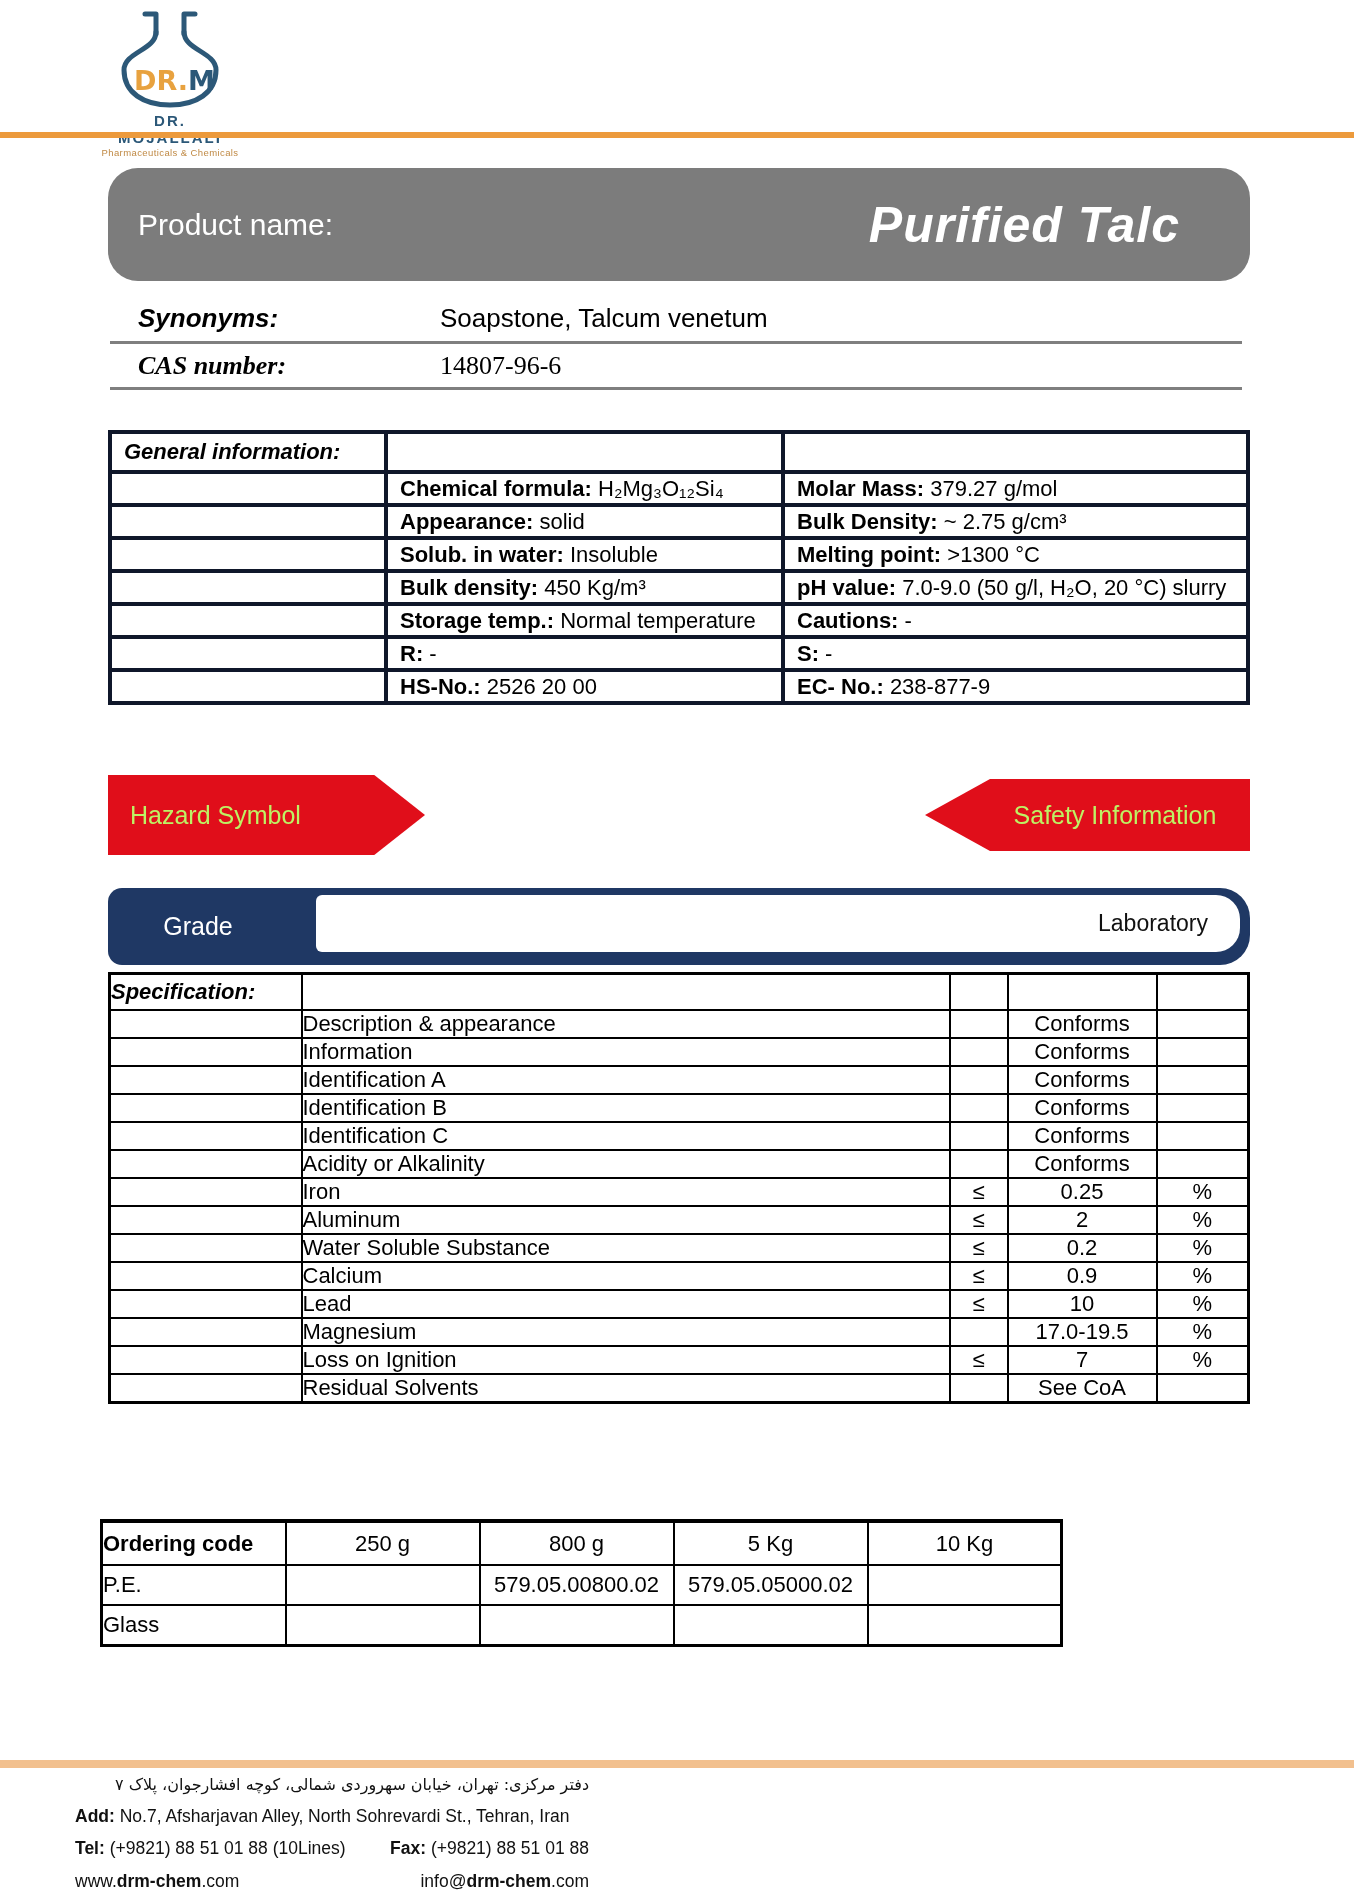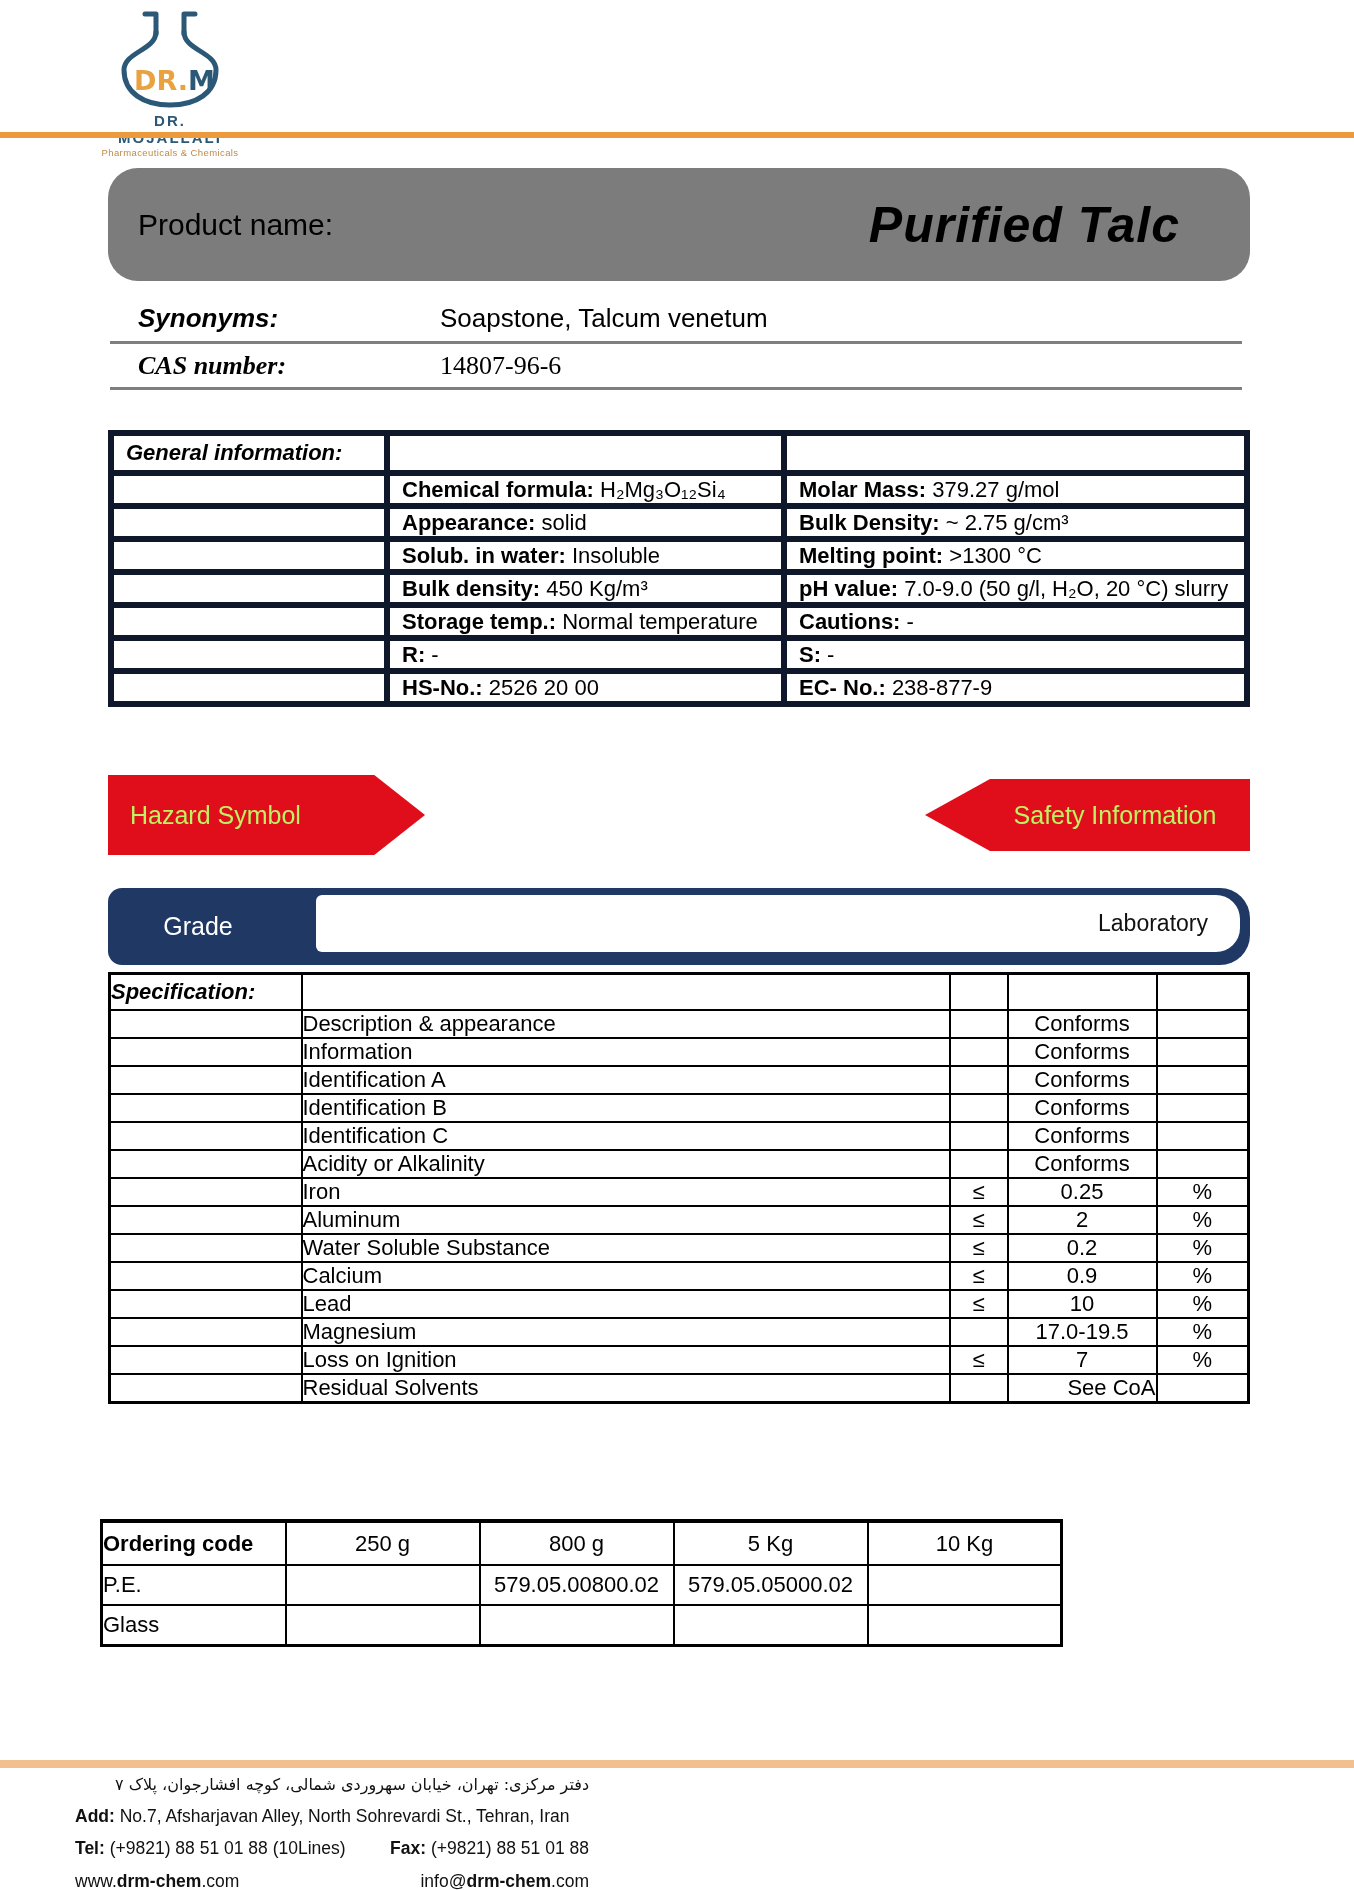--- a/index.html
+++ b/index.html
@@ -8,37 +8,37 @@
 
   
   .logo{position:absolute;left:100px;top:6px;width:140px;text-align:center;}
   .logo svg{display:block;margin:0 auto;}
   .logo-brand{color:var(--logo_blue,#2C5878);font-weight:bold;font-size:15px;letter-spacing:2px;margin-top:2px;}
   .logo-tagline{color:var(--logo_orange_dark,#C08A45);font-size:9.5px;letter-spacing:.4px;margin-top:1px;}
   .top-rule{position:absolute;left:0;top:132px;width:1354px;height:6px;background:var(--top_rule,#EC9A3C);}
 
   
   .product-banner{position:absolute;left:108px;top:168px;width:1142px;height:113px;box-sizing:border-box;
-      background:var(--banner_gray,#7C7C7C);border-radius:30px;color:#000000;
+      background:var(--banner_gray,#7C7C7C);border-radius:30px;color:#ffffff;
       display:flex;align-items:center;justify-content:space-between;padding:0 70px 0 30px;}
   .banner-label{font-size:30px;}
   .banner-value{font-size:50px;font-weight:bold;font-style:italic;letter-spacing:1px;}
 
   
   .id-row{position:absolute;left:110px;width:1132px;box-sizing:border-box;display:flex;align-items:center;
       border-bottom:3px solid #7F7F7F;padding-left:28px;}
   .id-row.synonyms{top:295px;height:49px;}
   .id-row.cas{top:344px;height:46px;font-family:Liberation Serif, serif;}
   .id-label{width:302px;font-weight:bold;font-style:italic;font-size:26px;}
   .id-value{font-size:26px;}
 
   
   .gen-table{position:absolute;left:108px;top:430px;width:1142px;border-collapse:collapse;
       table-layout:fixed;border:3px solid #000;}
-  .gen-table td{border:6px solid #0f172a;font-size:22px;padding:0 4px 0 12px;box-sizing:border-box;
+  .gen-table td{border:4px solid #0f172a;font-size:22px;padding:0 4px 0 12px;box-sizing:border-box;
       vertical-align:middle;overflow:hidden;white-space:nowrap;}
   .gen-table tr{height:33px;}
   .gen-table tr.gen-head{height:40px;}
   .gen-title{font-size:24px;font-weight:bold;font-style:italic;padding-left:18px;}
   .lbl{font-weight:bold;}
 
   
   .arrow{position:absolute;background:var(--arrow_red,#E00E1A);color:#bef264;display:flex;align-items:center;
       box-sizing:border-box;font-size:25px;}
   .arrow-left{left:108px;top:775px;width:317px;height:80px;padding-left:22px;
@@ -307,21 +307,21 @@
           <td class="spec-name">Loss on Ignition</td>
           <td class="spec-rel">≤</td>
           <td class="spec-val">7</td>
           <td class="spec-unit">%</td>
         </tr>
 
         <tr>
           <td></td>
           <td class="spec-name">Residual Solvents</td>
           <td class="spec-rel"></td>
-          <td class="spec-val" style="text-align: right;">See CoA</td>
+          <td class="spec-val" style="text-align: center;">See CoA</td>
           <td class="spec-unit"></td>
         </tr>
       </tbody>
   </table>
 
   <table class="order-table">
     <colgroup>
         <col style="width:184px">
         <col style="width:194px">
         <col style="width:194px">

